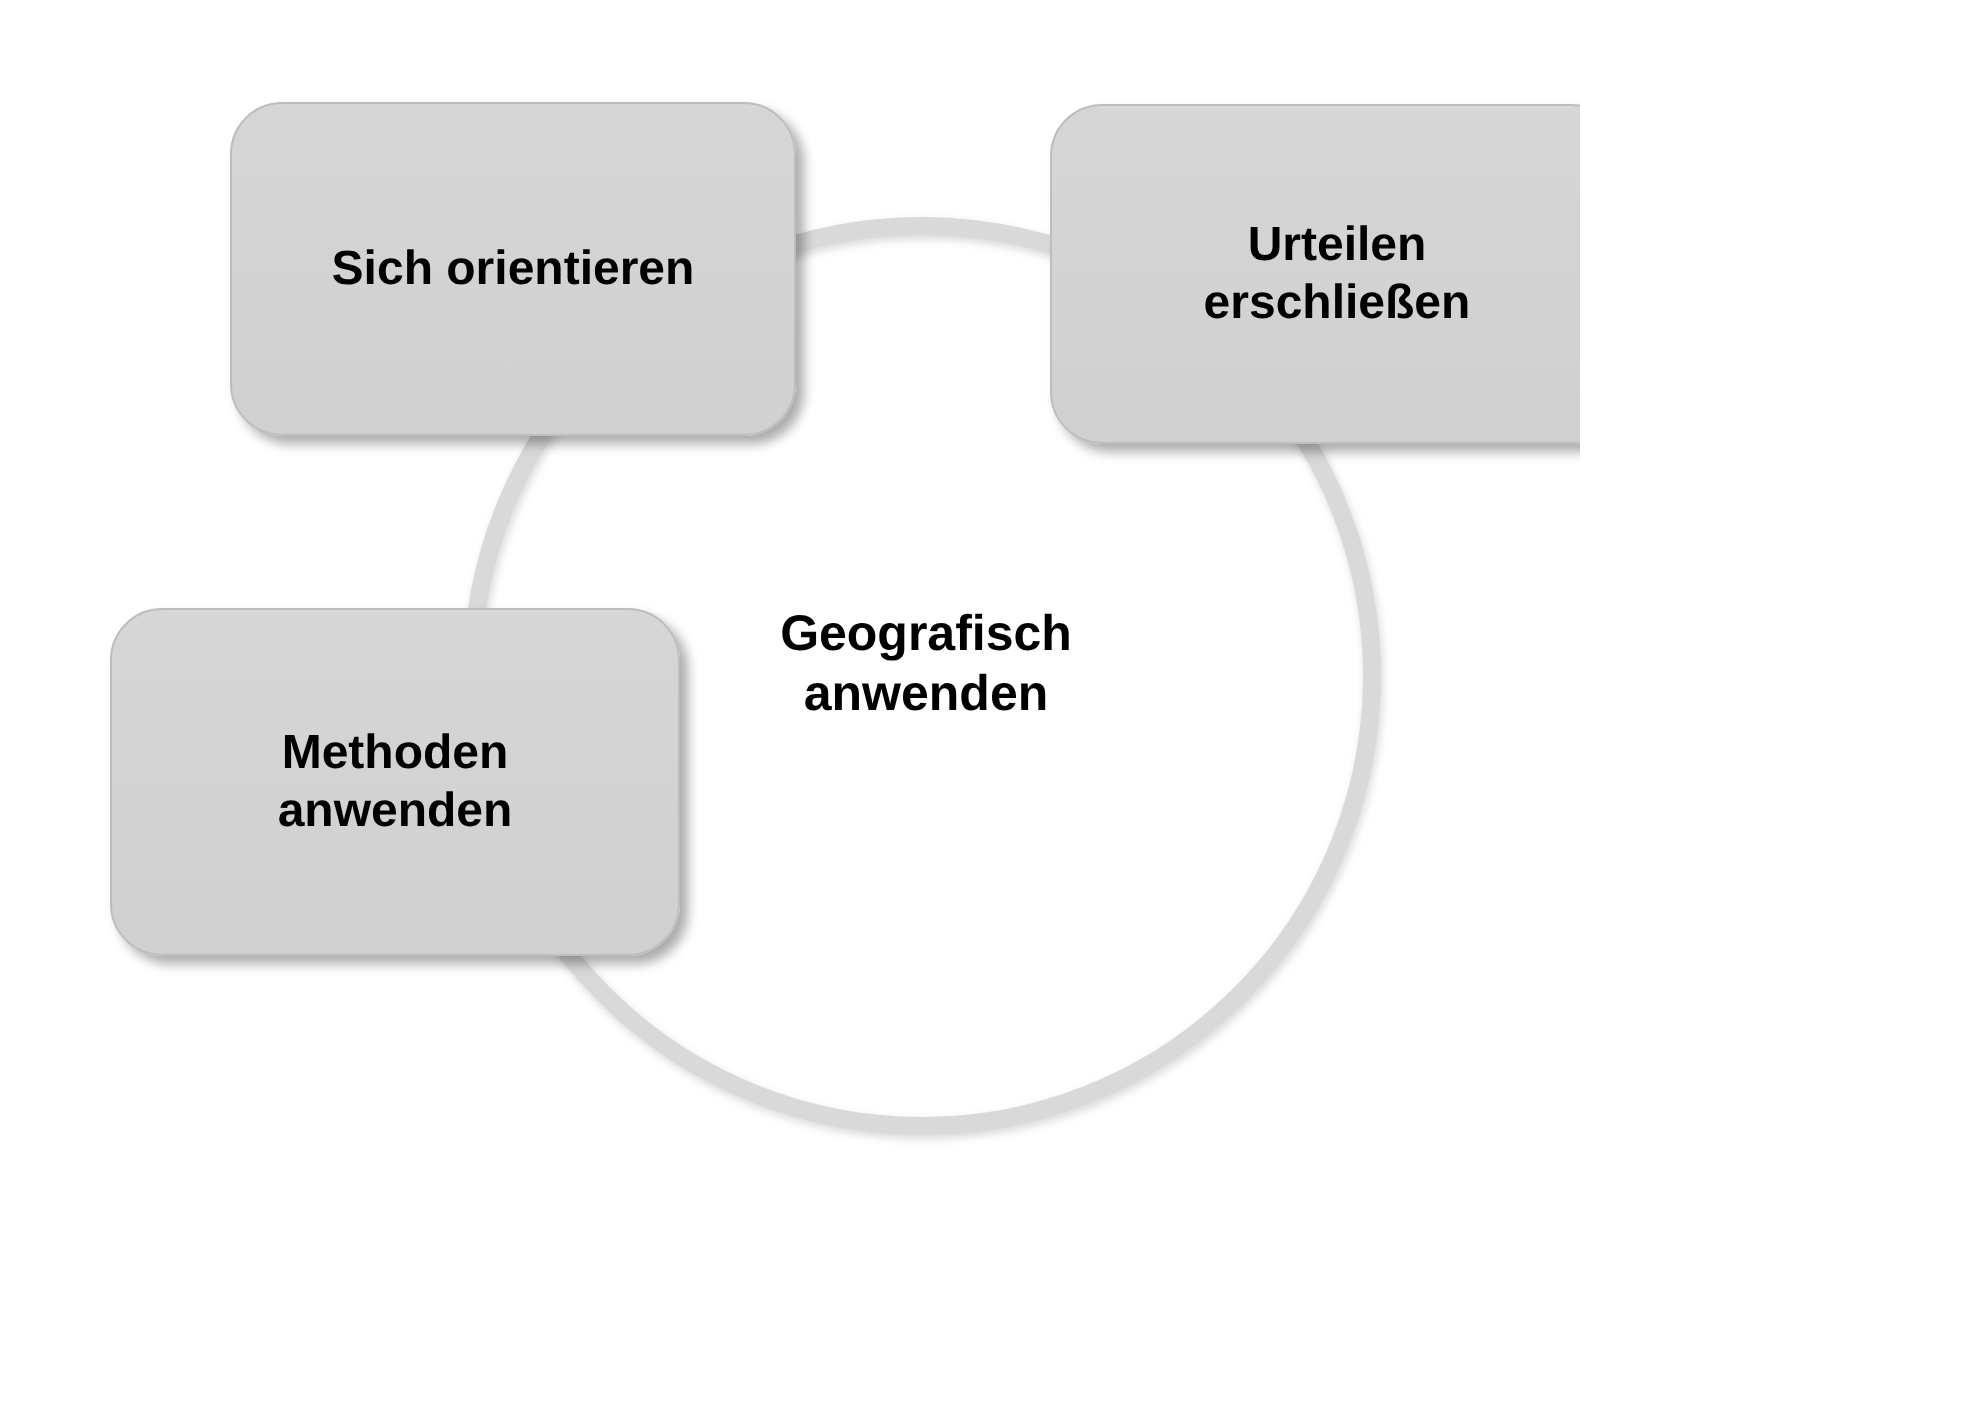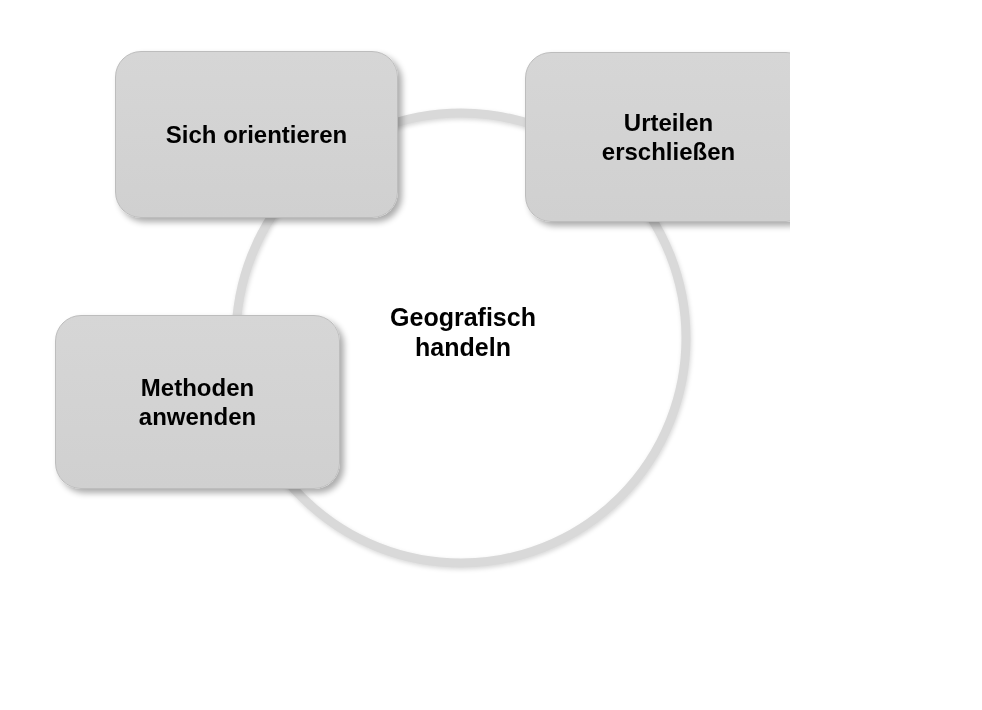--- a/index.html
+++ b/index.html
@@ -32,21 +32,21 @@
     border-radius: 26px;
     box-shadow: 4px 4px 6px rgba(0,0,0,0.33);
     font-size: 24px;
     font-weight: bold;
     color: #000000;
     line-height: 29px;
     white-space: pre-line;
   }
   .node-sich-orientieren   { left: 115px; top:  51px; width: 281px; height: 165px; }
   .node-systeme            { left: 525px; top:  52px; width: 285px; height: 168px; }
-  .node-methoden           { left:  55px; top: 315px; width: 283px; height: 172px; }
+  .node-methoden           { left:  55px; top: 304px; width: 283px; height: 172px; }
   .node-urteilen           { left: 582px; top: 303px; width: 281px; height: 167px; }
   .node-kommunizieren      { left: 320px; top: 492px; width: 285px; height: 170px; }
   .center-label {
     position: absolute;
     left: 338px;
     top: 302px;
     width: 250px;
     text-align: center;
     font-size: 25px;
     font-weight: bold;
@@ -68,15 +68,15 @@
 
   <div class="node node-systeme">Urteilen
 erschließen</div>
 
   <div class="node node-methoden">Methoden
 anwenden</div>
 
 
 
   <div class="center-label">Geografisch
-handeln</div>
+anwenden</div>
 
 </div>
 
 </body></html>

